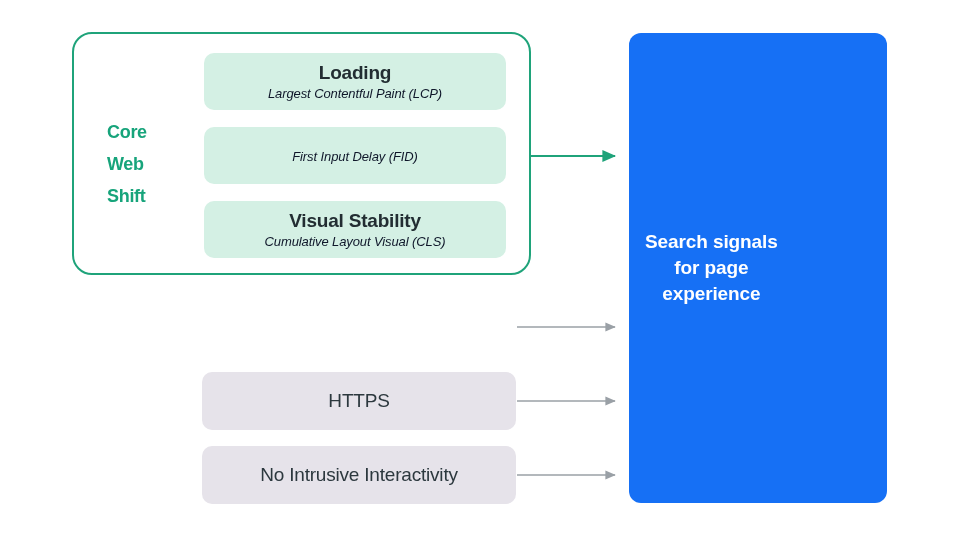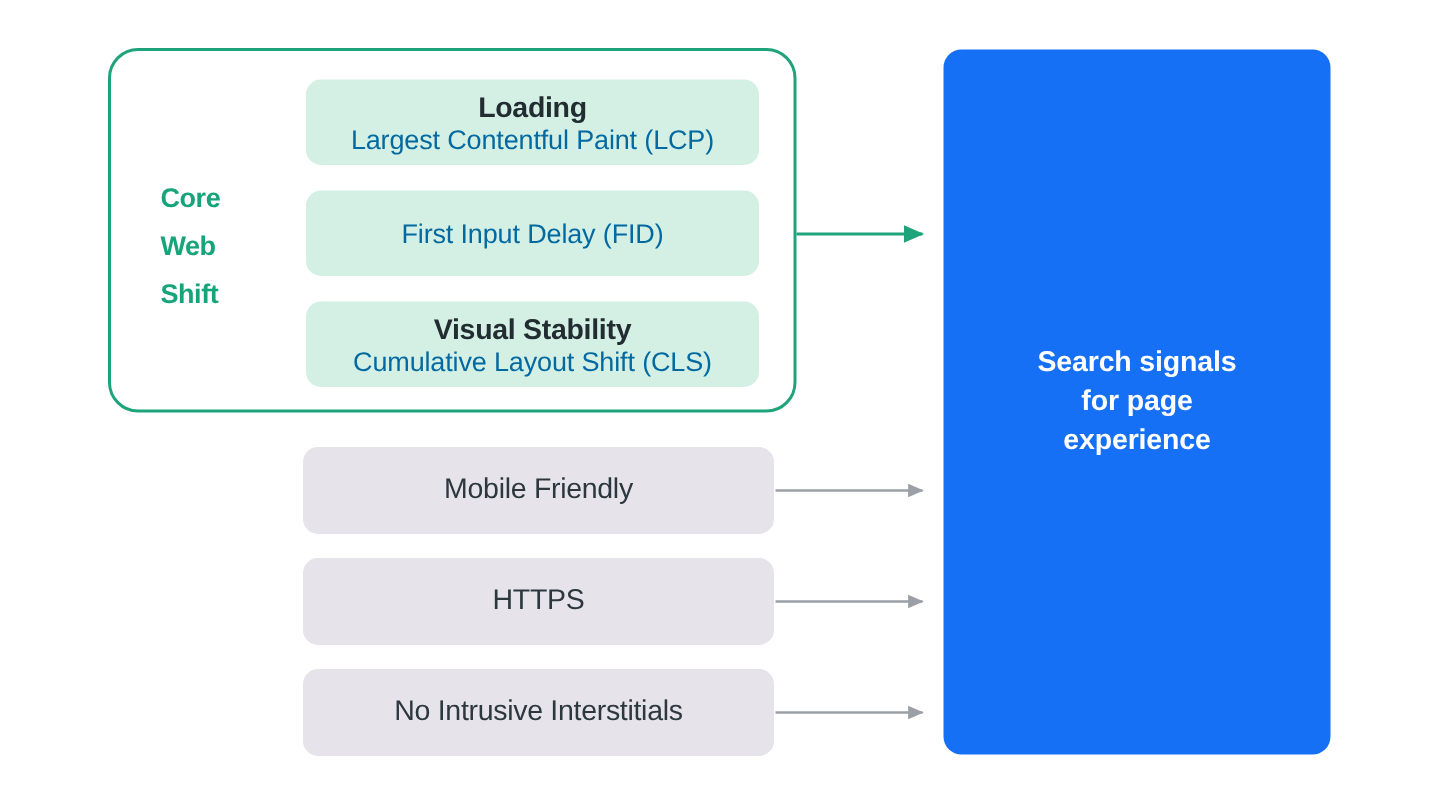--- a/index.html
+++ b/index.html
@@ -68,26 +68,27 @@
   .vital-card.v2 { top: 167px; }
 
   .vital-title {
     color: #222D32;
     font-size: 19px;
     font-weight: bold;
     line-height: 22px;
     letter-spacing: -0.2px;
   }
   .vital-sub {
-    color: #0369a1;
-    font-size: 18px;
+    color: #0f172a;
+    font-size: 13px;
     font-weight: normal;
     line-height: 17px;
     letter-spacing: -0.1px;
     margin-top: 1px;
+    font-style: italic;
   }
 
   
   .signal-box {
     position: absolute;
     left: 202px;
     width: 314px;
     height: 58px;
     background: #E6E3EA;
     border-radius: 10px;
@@ -111,21 +112,21 @@
   .outcome-panel {
     position: absolute;
     left: 629px;
     top: 33px;
     width: 258px;
     height: 470px;
     background: #1670F5;
     border-radius: 12px;
     display: flex;
     align-items: center;
-    justify-content: center;
+    justify-content: flex-start;
   }
   .outcome-text {
     color: #ffffff;
     font-size: 19px;
     font-weight: bold;
     line-height: 26px;
     text-align: center;
     letter-spacing: -0.1px;
     padding: 0 16px;
     white-space: pre-line;
@@ -158,34 +159,31 @@
       <div class="vital-title">Loading</div>
       <div class="vital-sub">Largest Contentful Paint (LCP)</div>
     </div>
 
     <div class="vital-card v1">
       <div class="vital-sub">First Input Delay (FID)</div>
     </div>
 
     <div class="vital-card v2">
       <div class="vital-title">Visual Stability</div>
-      <div class="vital-sub">Cumulative Layout Shift (CLS)</div>
-    </div>
-  </div>
-
-  <div class="signal-box s0">
-    <div class="signal-label">Mobile Friendly</div>
-  </div>
+      <div class="vital-sub">Cumulative Layout Visual (CLS)</div>
+    </div>
+  </div>
+
 
   <div class="signal-box s1">
     <div class="signal-label">HTTPS</div>
   </div>
 
   <div class="signal-box s2">
-    <div class="signal-label">No Intrusive Interstitials</div>
+    <div class="signal-label">No Intrusive Interactivity</div>
   </div>
 
   <div class="outcome-panel">
     <div class="outcome-text">Search signals
 for page
 experience</div>
   </div>
 
   <svg class="arrow-svg" viewBox="0 0 960 540">
     <defs>

